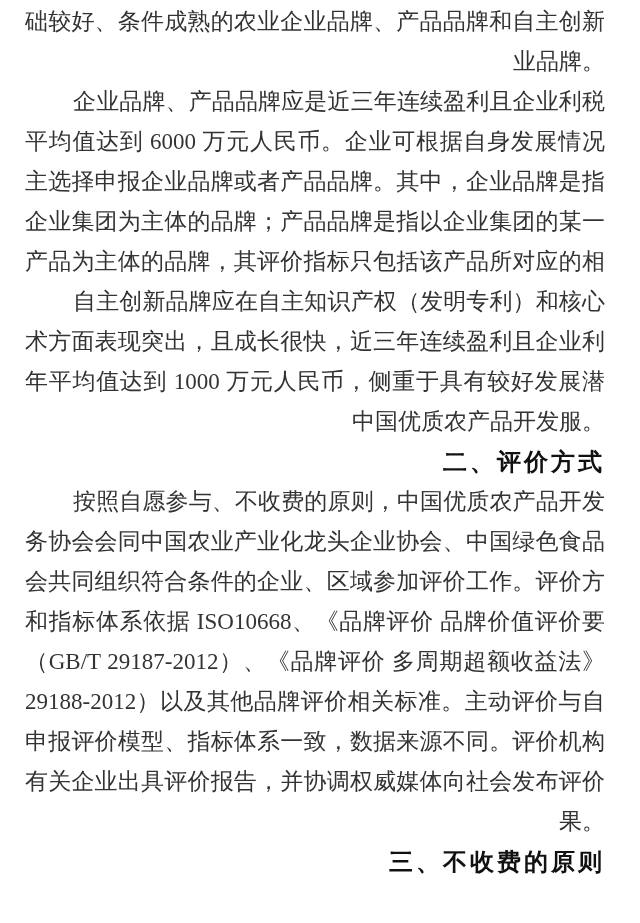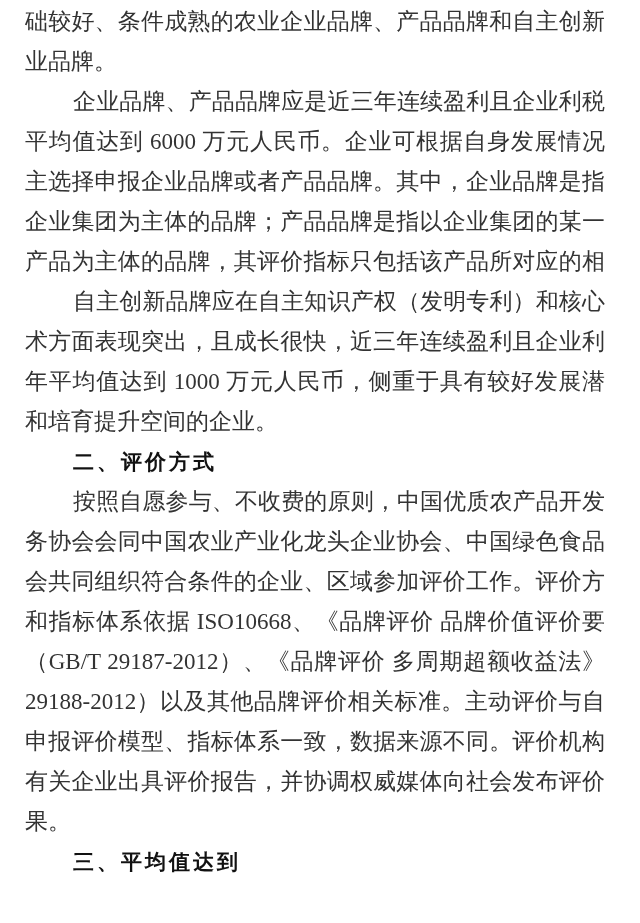--- a/index.html
+++ b/index.html
@@ -21,36 +21,36 @@
     height: 100%;
     padding: 2px 35px 0 25px;
     font-family: "Liberation Serif", serif;
     font-size: 23px;
     color: #333333;
   }
   .block { margin: 0; }
   .line {
     height: 40px;
     line-height: 40px;
-    text-align: left;
+    text-align: right;
     overflow: hidden;
   }
   
   .line.fill {
     text-align: justify;
     text-align-last: justify;
     text-justify: inter-character;
   }
   .line.indent {
     text-indent: 48px;
   }
   .line.heading {
     font-family: "Liberation Sans", sans-serif;
     font-weight: bold;
-    font-size: 21px;
+    font-size: 24px;
     letter-spacing: 3px;
     color: #111111;
   }
 </style>
 </head>
 <body>
 
 <div class="page">
   <div class="doc">
       <div class="block">
@@ -61,33 +61,33 @@
         <div class="line fill indent">企业品牌、产品品牌应是近三年连续盈利且企业利税年</div>
         <div class="line fill">平均值达到 6000 万元人民币。企业可根据自身发展情况自</div>
         <div class="line fill">主选择申报企业品牌或者产品品牌。其中，企业品牌是指以</div>
         <div class="line fill">企业集团为主体的品牌；产品品牌是指以企业集团的某一类</div>
         <div class="line fill">产品为主体的品牌，其评价指标只包括该产品所对应的相关</div>
       </div>
       <div class="block">
         <div class="line fill indent">自主创新品牌应在自主知识产权（发明专利）和核心技</div>
         <div class="line fill">术方面表现突出，且成长很快，近三年连续盈利且企业利税</div>
         <div class="line fill">年平均值达到 1000 万元人民币，侧重于具有较好发展潜力</div>
-        <div class="line">和培育提升空间的企业。</div>
+        <div class="line">中国优质农产品开发服。</div>
       </div>
       <div class="block">
         <div class="line heading indent">二、评价方式</div>
       </div>
       <div class="block">
         <div class="line fill indent">按照自愿参与、不收费的原则，中国优质农产品开发服</div>
         <div class="line fill">务协会会同中国农业产业化龙头企业协会、中国绿色食品协</div>
         <div class="line fill">会共同组织符合条件的企业、区域参加评价工作。评价方法</div>
         <div class="line fill">和指标体系依据 ISO10668、《品牌评价 品牌价值评价要求》</div>
         <div class="line fill">（GB/T 29187-2012）、《品牌评价 多周期超额收益法》（GB/T</div>
         <div class="line fill">29188-2012）以及其他品牌评价相关标准。主动评价与自愿</div>
         <div class="line fill">申报评价模型、指标体系一致，数据来源不同。评价机构向</div>
         <div class="line fill">有关企业出具评价报告，并协调权威媒体向社会发布评价结</div>
         <div class="line">果。</div>
       </div>
       <div class="block">
-        <div class="line heading indent">三、平均值达到</div>
+        <div class="line heading indent">三、不收费的原则</div>
       </div>
     </div>
 </div>
 
 </body></html>

